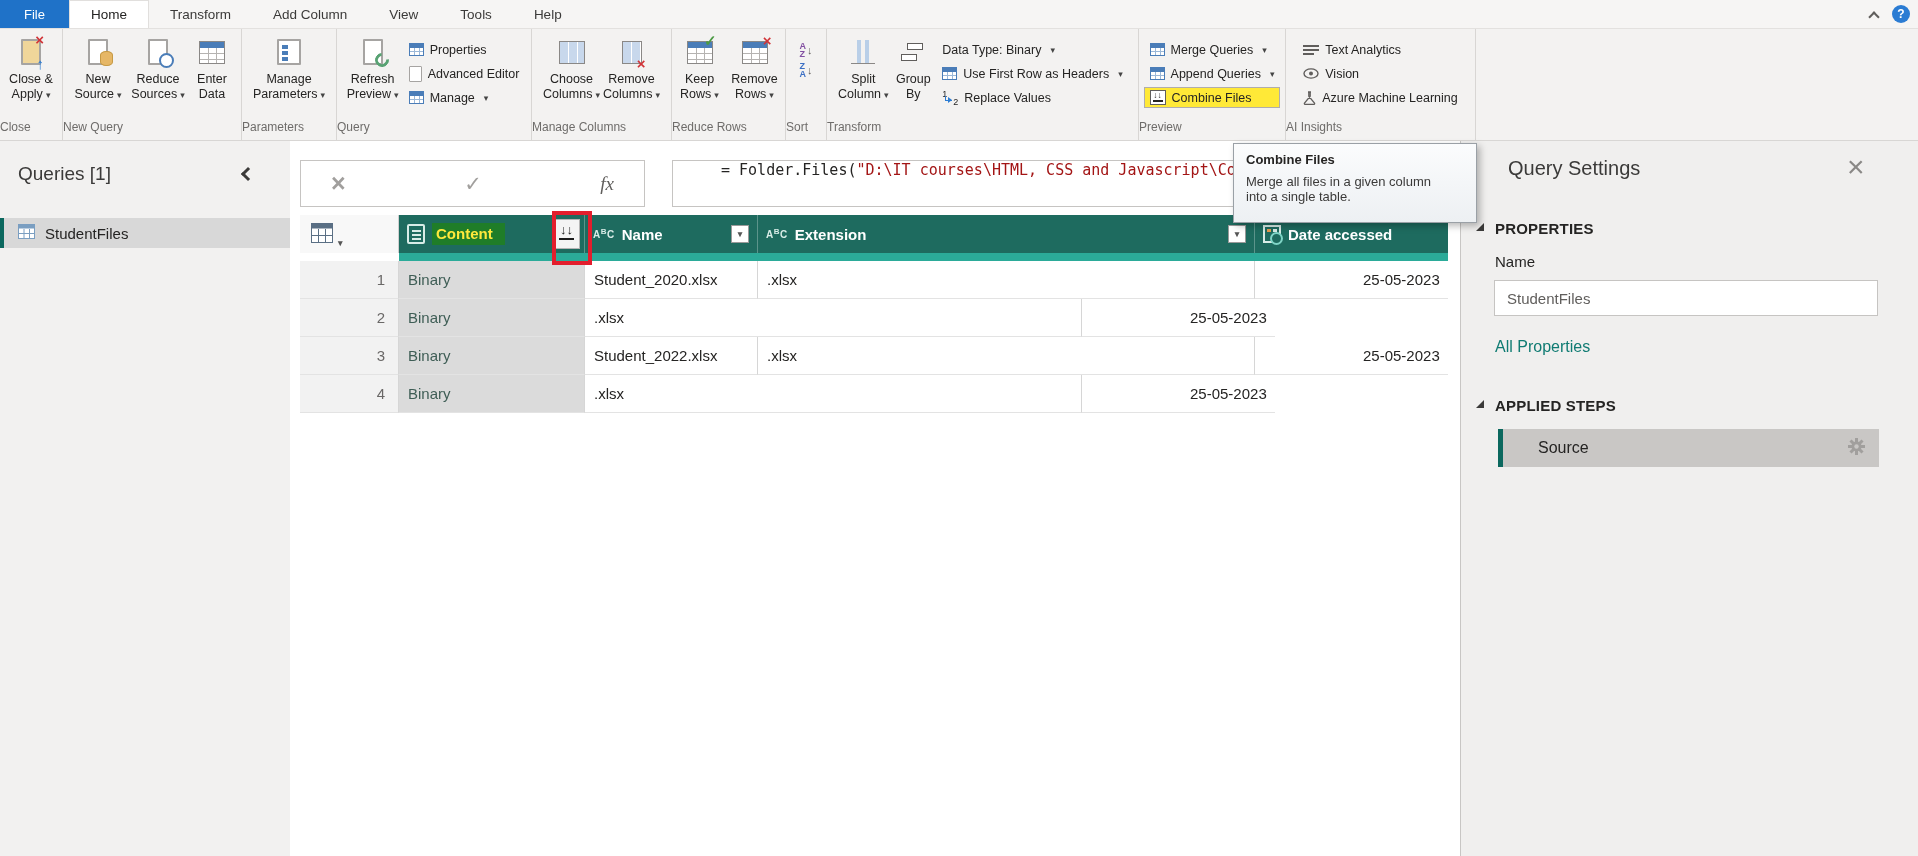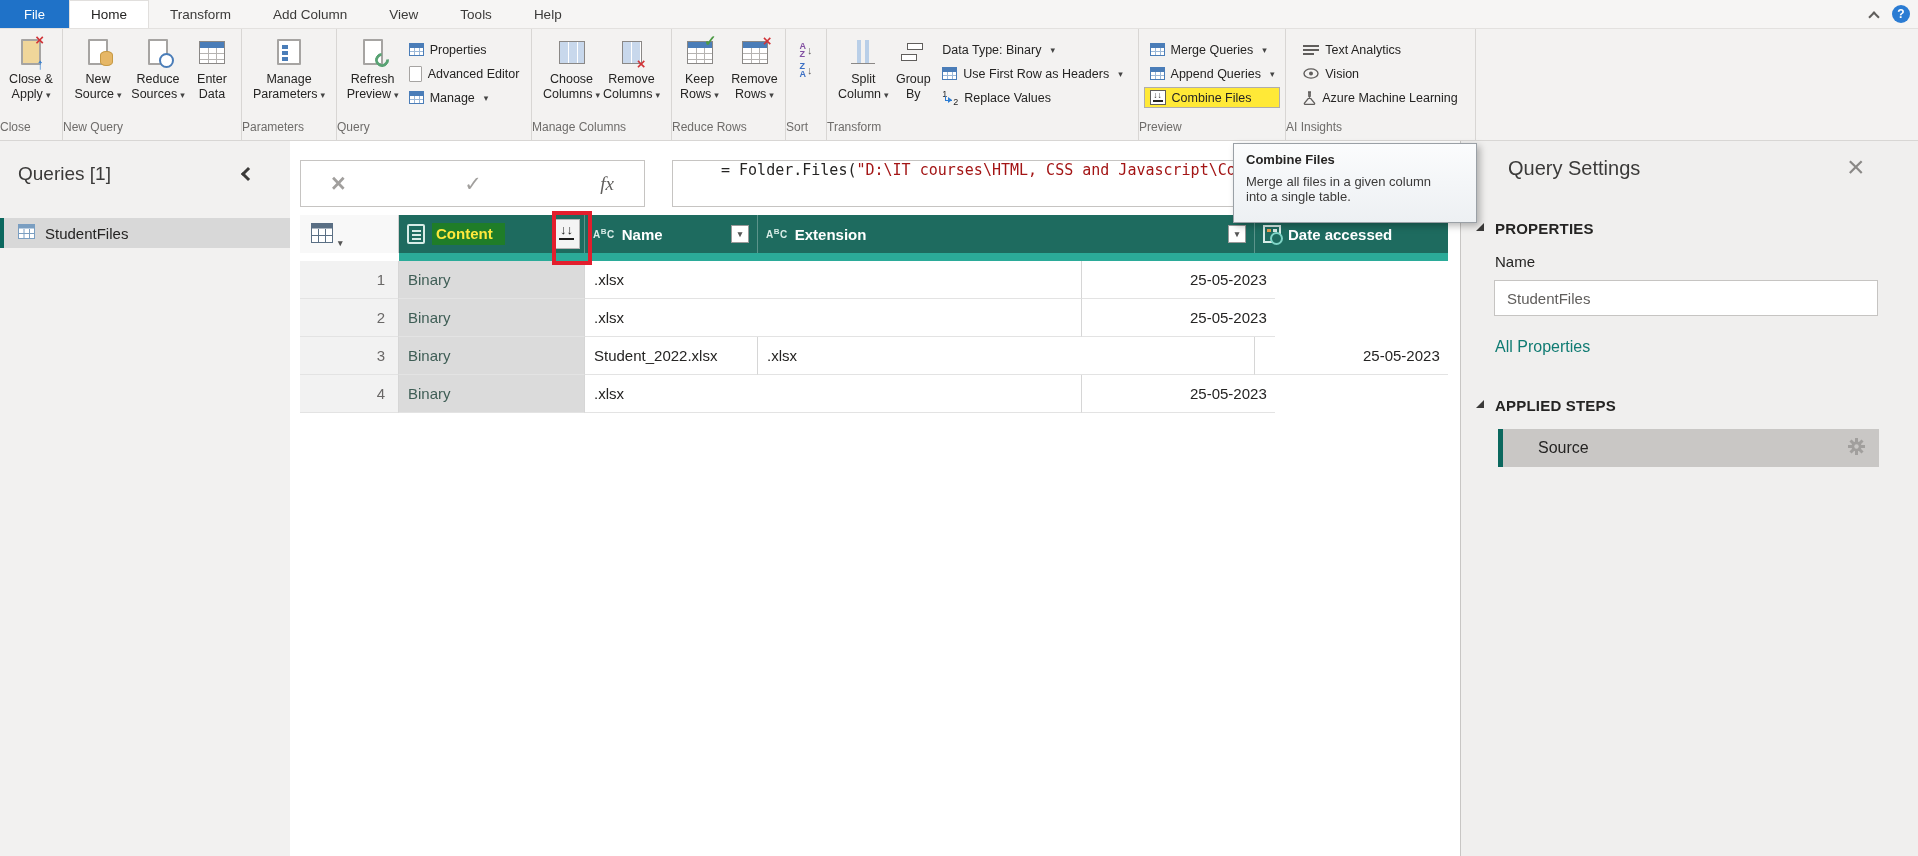--- a/index.html
+++ b/index.html
@@ -482,20 +482,21 @@
       </div>
     </div>
     <div class="strip">
       <div class="strip-num"></div>
         <div class="strip-rest"></div>
     </div>
 
     <div class="trow">
       <div class="td td-num">1</div>
       <div class="td td-content">Binary</div>
+      <div class="td td-name">Student_2020.xlsx</div>
       <div class="td td-ext">.xlsx</div>
       <div class="td td-date">25-05-2023</div>
     </div>
     <div class="trow">
       <div class="td td-num">2</div>
       <div class="td td-content">Binary</div>
       <div class="td td-ext">.xlsx</div>
       <div class="td td-date">25-05-2023</div>
     </div>
     <div class="trow">

